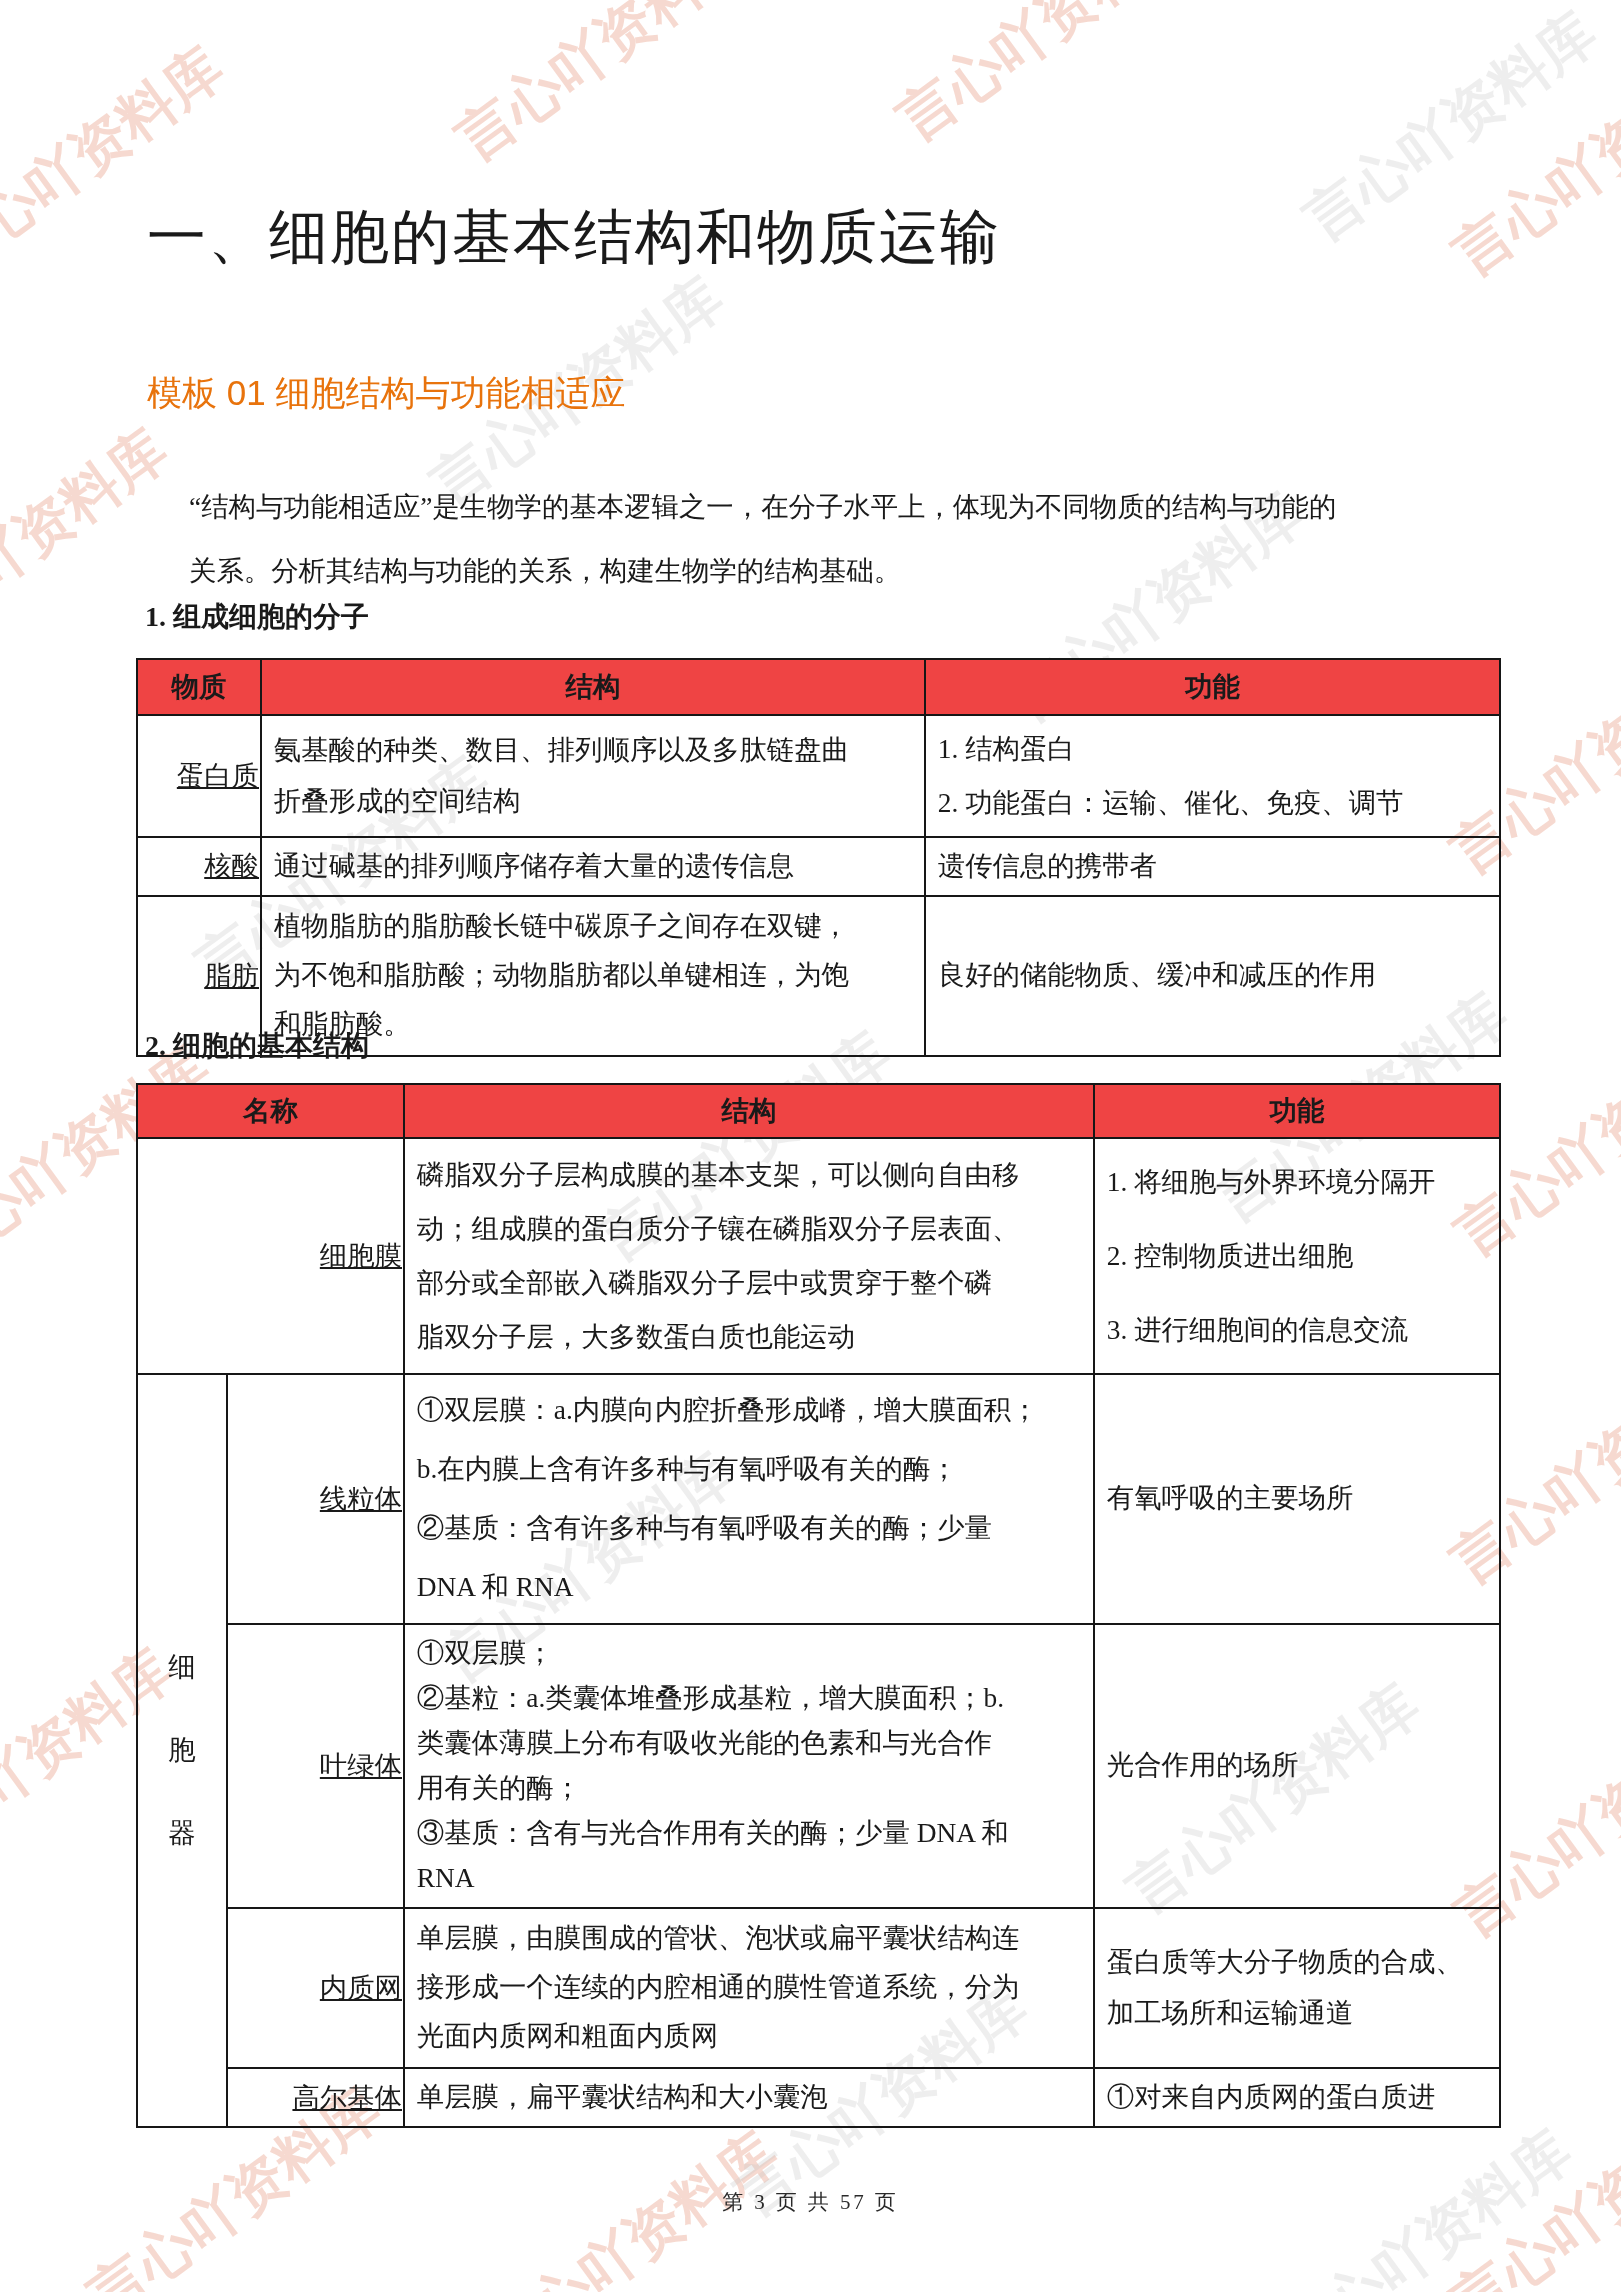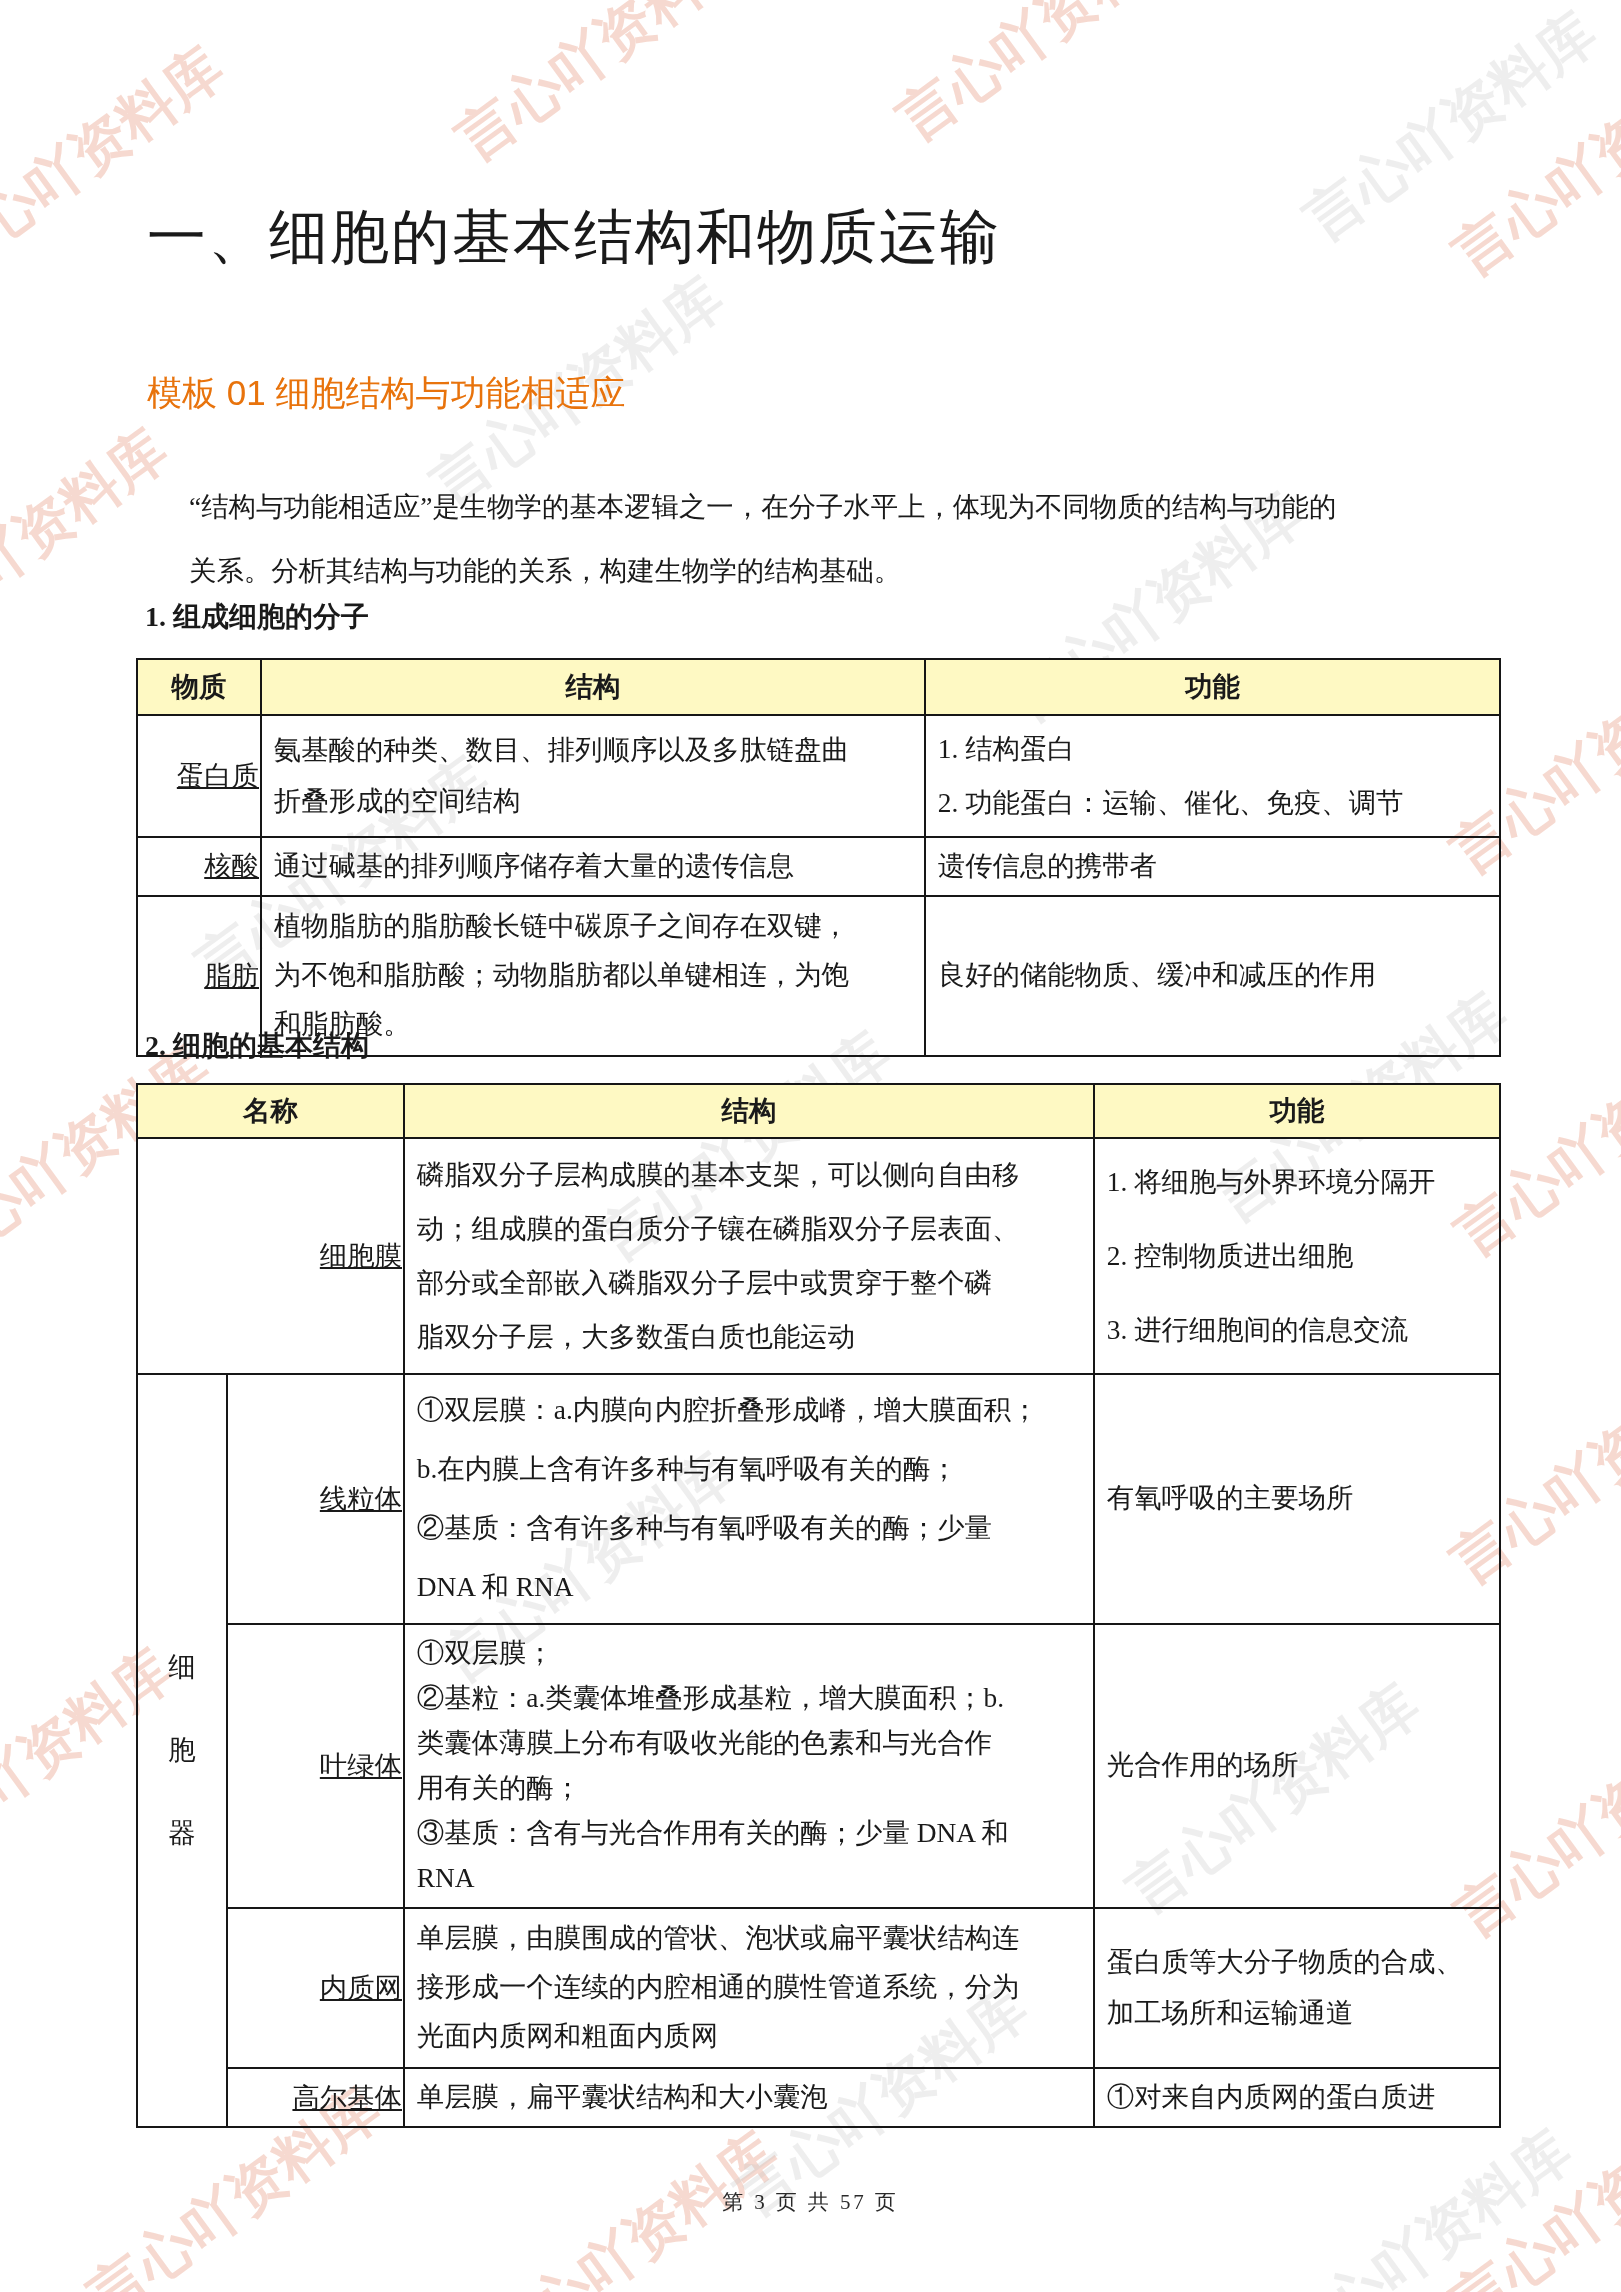--- a/index.html
+++ b/index.html
@@ -19,21 +19,21 @@
   .sec-head{position:absolute;left:145px;font-size:28px;font-weight:bold;line-height:33px;}
   .sec1{top:600px;}
   .sec2{top:1029px;}
   
   table.doc{position:absolute;left:136px;border-collapse:collapse;table-layout:fixed;width:1363px;
       font-size:27.4px;color:#1a1a1a;}
   .t1{top:658px;}
   .t2{top:1083px;}
   table.doc td,table.doc th{border:2px solid #161616;vertical-align:middle;overflow:hidden;}
   table.doc tr+tr td,table.doc tr+tr th{border-top-width:2.9px;}
-  th.hd{background:#fef9c3;font-size:27.4px;font-weight:bold;text-align:center;}
+  th.hd{background:#ef4444;font-size:27.4px;font-weight:bold;text-align:center;}
   td.name{text-align:right;text-decoration:underline;}
   td.txt{text-align:left;padding:5.9px 11.8px;white-space:pre-line;}
   .lh46{line-height:45px;} .lh50{line-height:49px;} .lh52{line-height:51px;}
   .lh55{line-height:54px;} .lh60{line-height:59px;font-family:Liberation Serif, serif;} .lh76{line-height:74px;}
   td.organ-label{text-align:center;white-space:pre-line;line-height:83px;font-size:27.4px;}
   
   .footer{position:absolute;left:0;top:2188px;width:100%;text-align:center;font-size:21px;
       letter-spacing:2.9px;color:#2a2a2a;}
 </style>
 </head>

